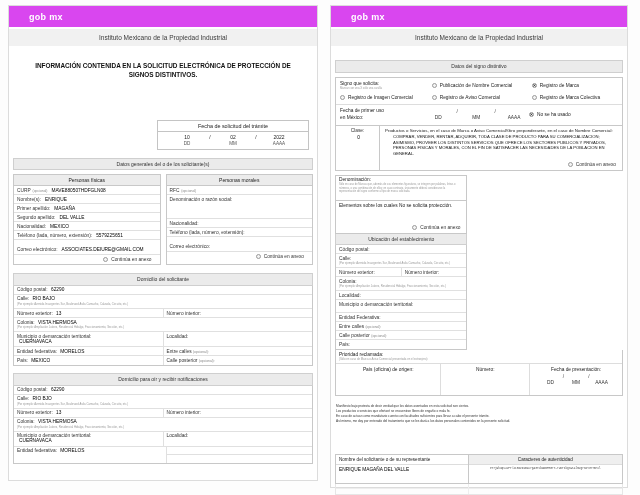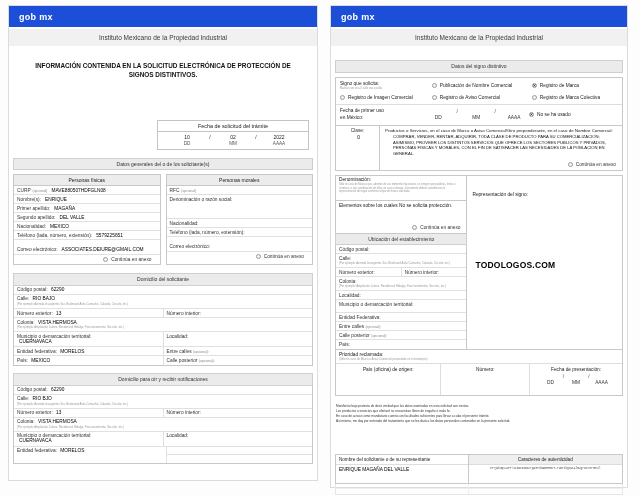--- a/index.html
+++ b/index.html
@@ -7,22 +7,22 @@
   body {
     position: relative;
     background: #fdfdfd;
     font-family: "Liberation Sans", sans-serif;
     color: #1a1a1a;
   }
   .page { position: absolute; top: 5px; background: #fff; border: 1px solid #dcdcdc; }
   #page-left  { left: 8px;  width: 310px; height: 476px; }
   #page-right { left: 330px; width: 298px; height: 483px; }
 
-  .gobbar { height: 21px; background: #1d4ed8; color: #fff; font-size: 9px; font-weight: bold;
-            display: flex; align-items: center; padding-left: 10px; letter-spacing: .3px; }
+  .gobbar { height: 21px; background: #d946ef; color: #fff; font-size: 9px; font-weight: bold;
+            display: flex; align-items: center; padding-left: 20px; letter-spacing: .3px; }
   .instbar { height: 17px; margin-top: 2px; background: #f1f1f1; display: flex; align-items: center;
              justify-content: center; font-size: 6.5px; color: #3a3a3a; }
 
   .doc-title { margin: 16px 16px 0; text-align: center; font-size: 6.4px; font-weight: bold;
                line-height: 1.4; color: #111; }
 
   .fecha-box { width: 152px; margin: 40px 8px 0 auto; border: 1px solid #c4c4c4; }
   .fecha-title { text-align: center; border-bottom: 1px solid #c4c4c4; padding: 2px 0; font-size: 5.4px; color: #222; }
   .fecha-grid { display: grid; grid-template-columns: 1fr 8px 1fr 8px 1fr; text-align: center;
                 padding: 2px 10px 3px; row-gap: 1px; font-size: 5px; color: #222; }
@@ -457,24 +457,20 @@
         <div class="arow h85">
           <span class="lab">Calle posterior</span>
           <span class="opt-tag">(opcional):</span>
         </div>
         <div class="arow h9">
           <span class="lab">País:</span>
         </div>
       </div>
     </div>
 
-    <div class="rep-box">
-      <div class="rep-label">Representación del signo:</div>
-      <div class="rep-mark">TODOLOGOS.COM</div>
-    </div>
   </div>
 
   <div class="prio">
     <div class="prio-head">
       <div class="prio-label">Prioridad reclamada:</div>
       <div class="prio-helper">(Sólo en caso de Marca o Aviso Comercial presentada en el extranjero)</div>
     </div>
     <div class="prio-table">
       <div class="prio-cell pc1">País (oficina) de origen:</div>
       <div class="prio-cell pc2">Número:</div>

